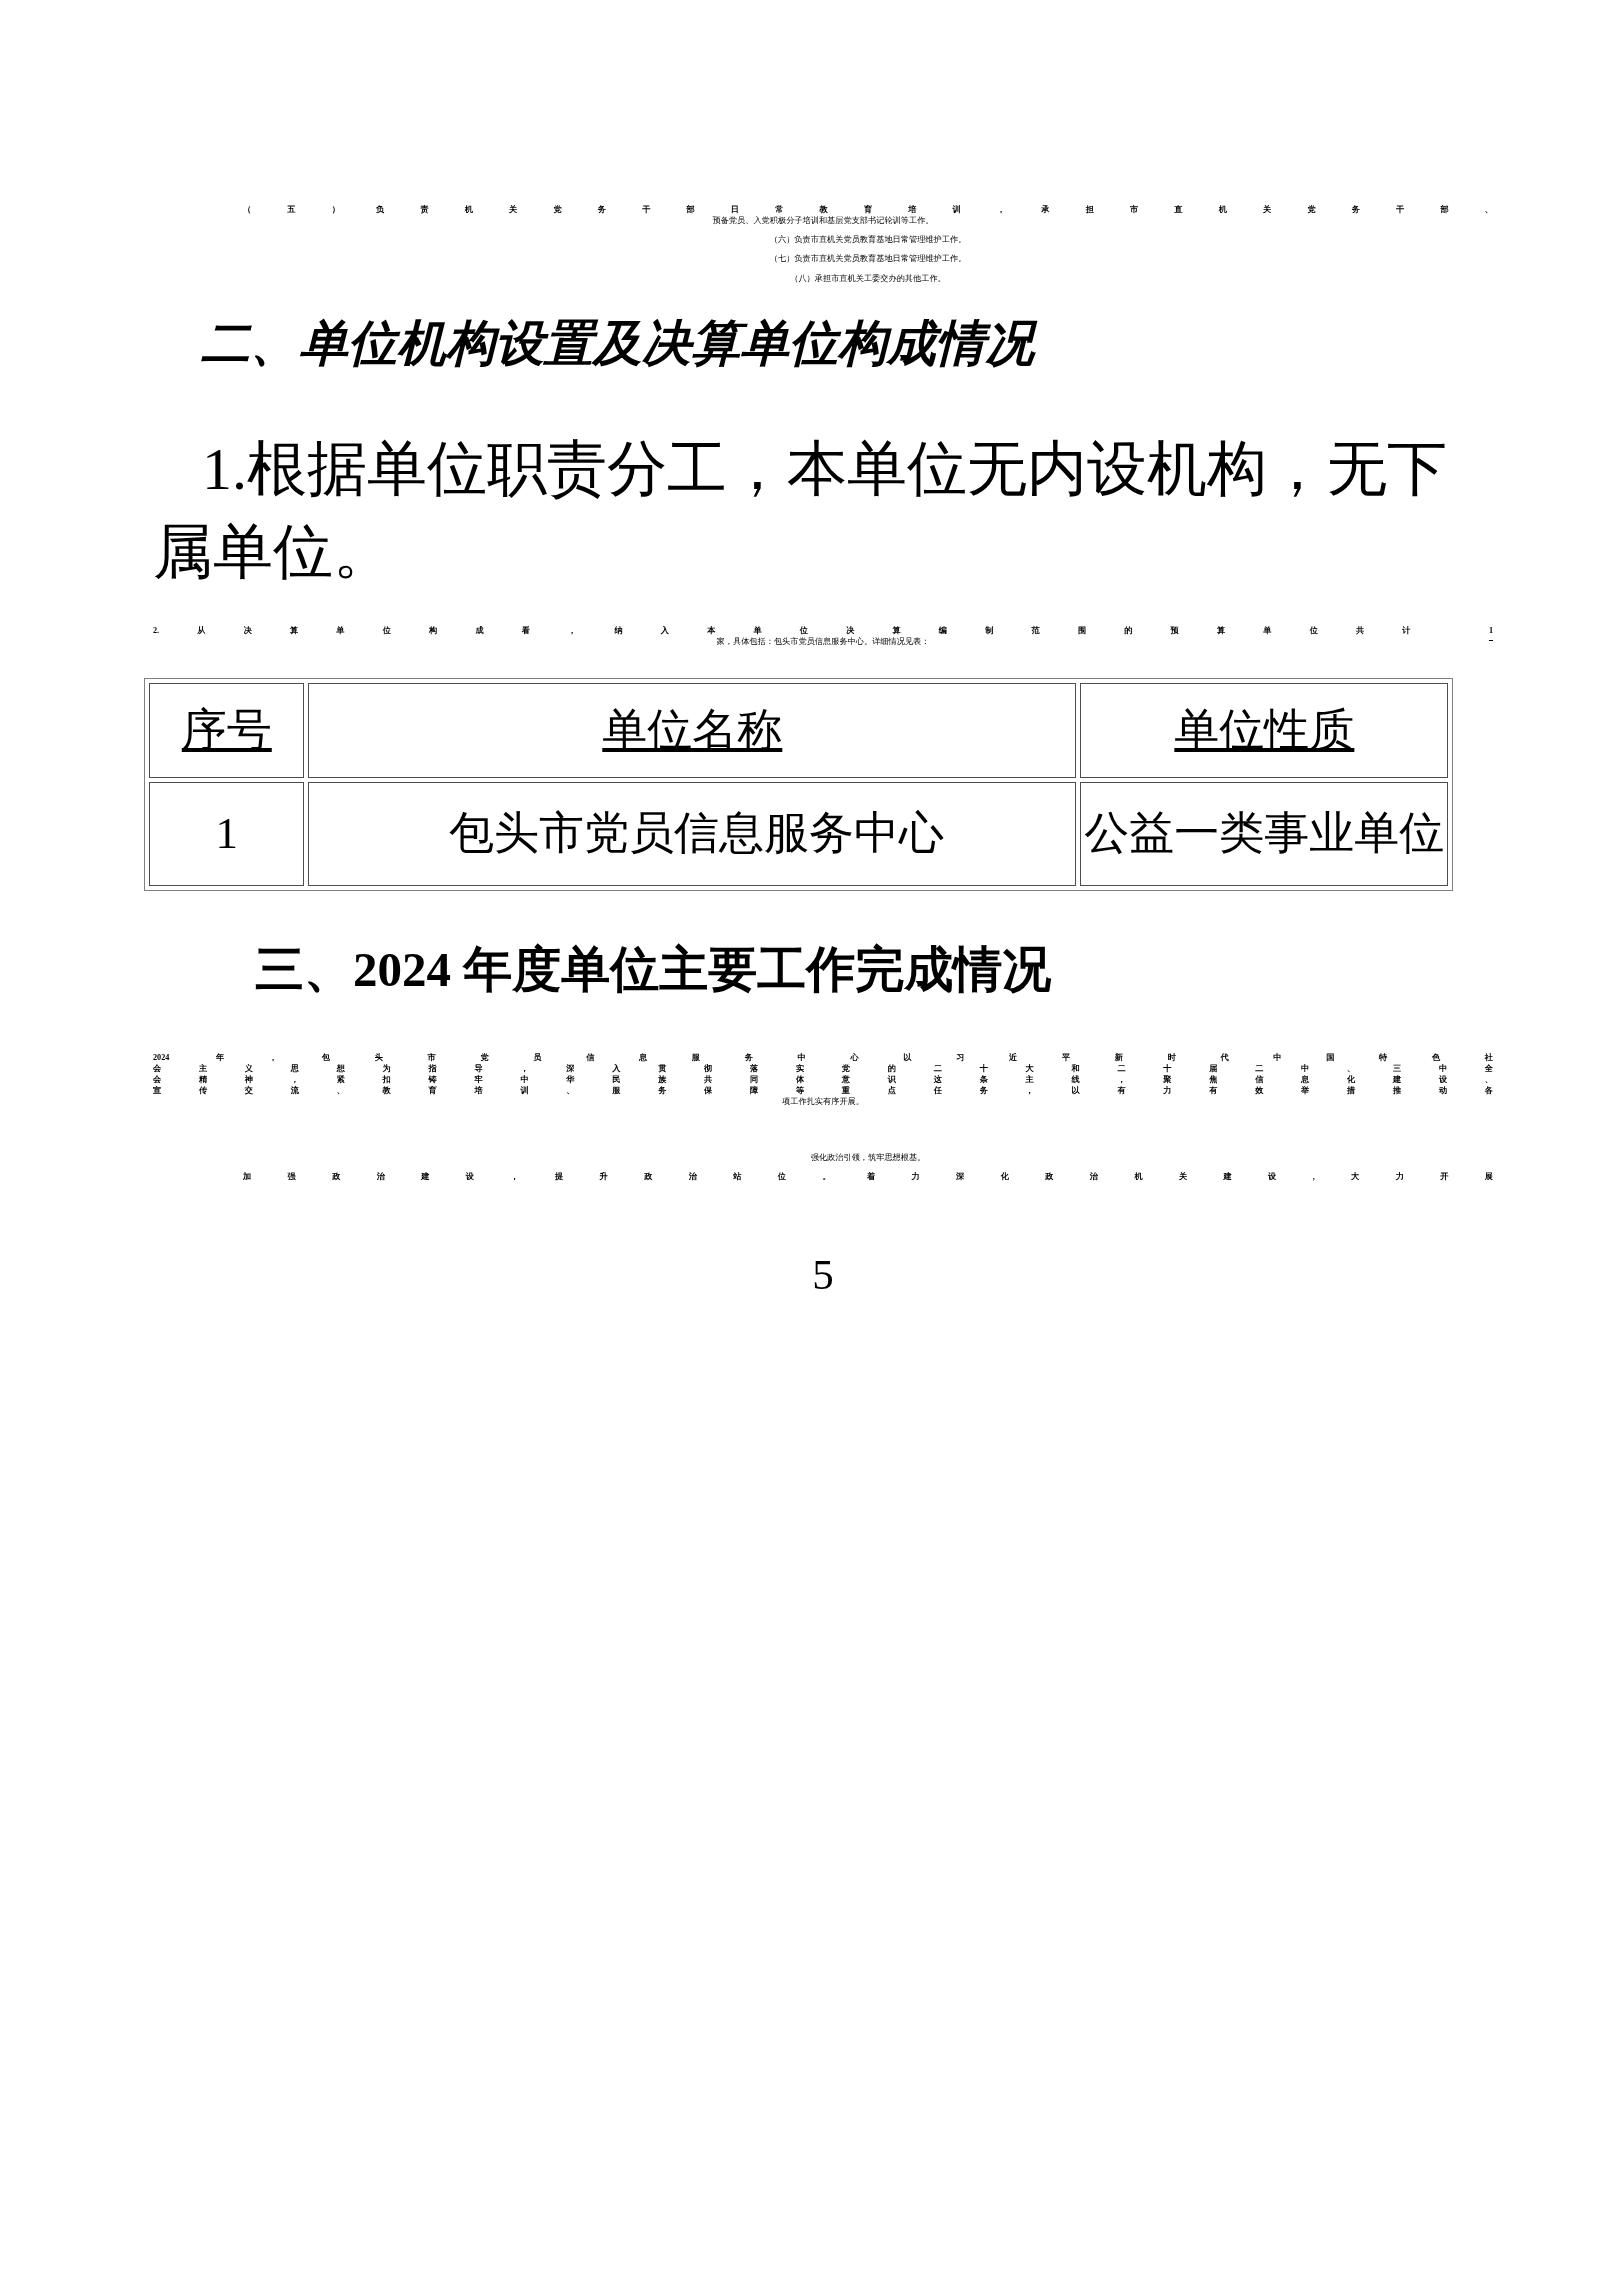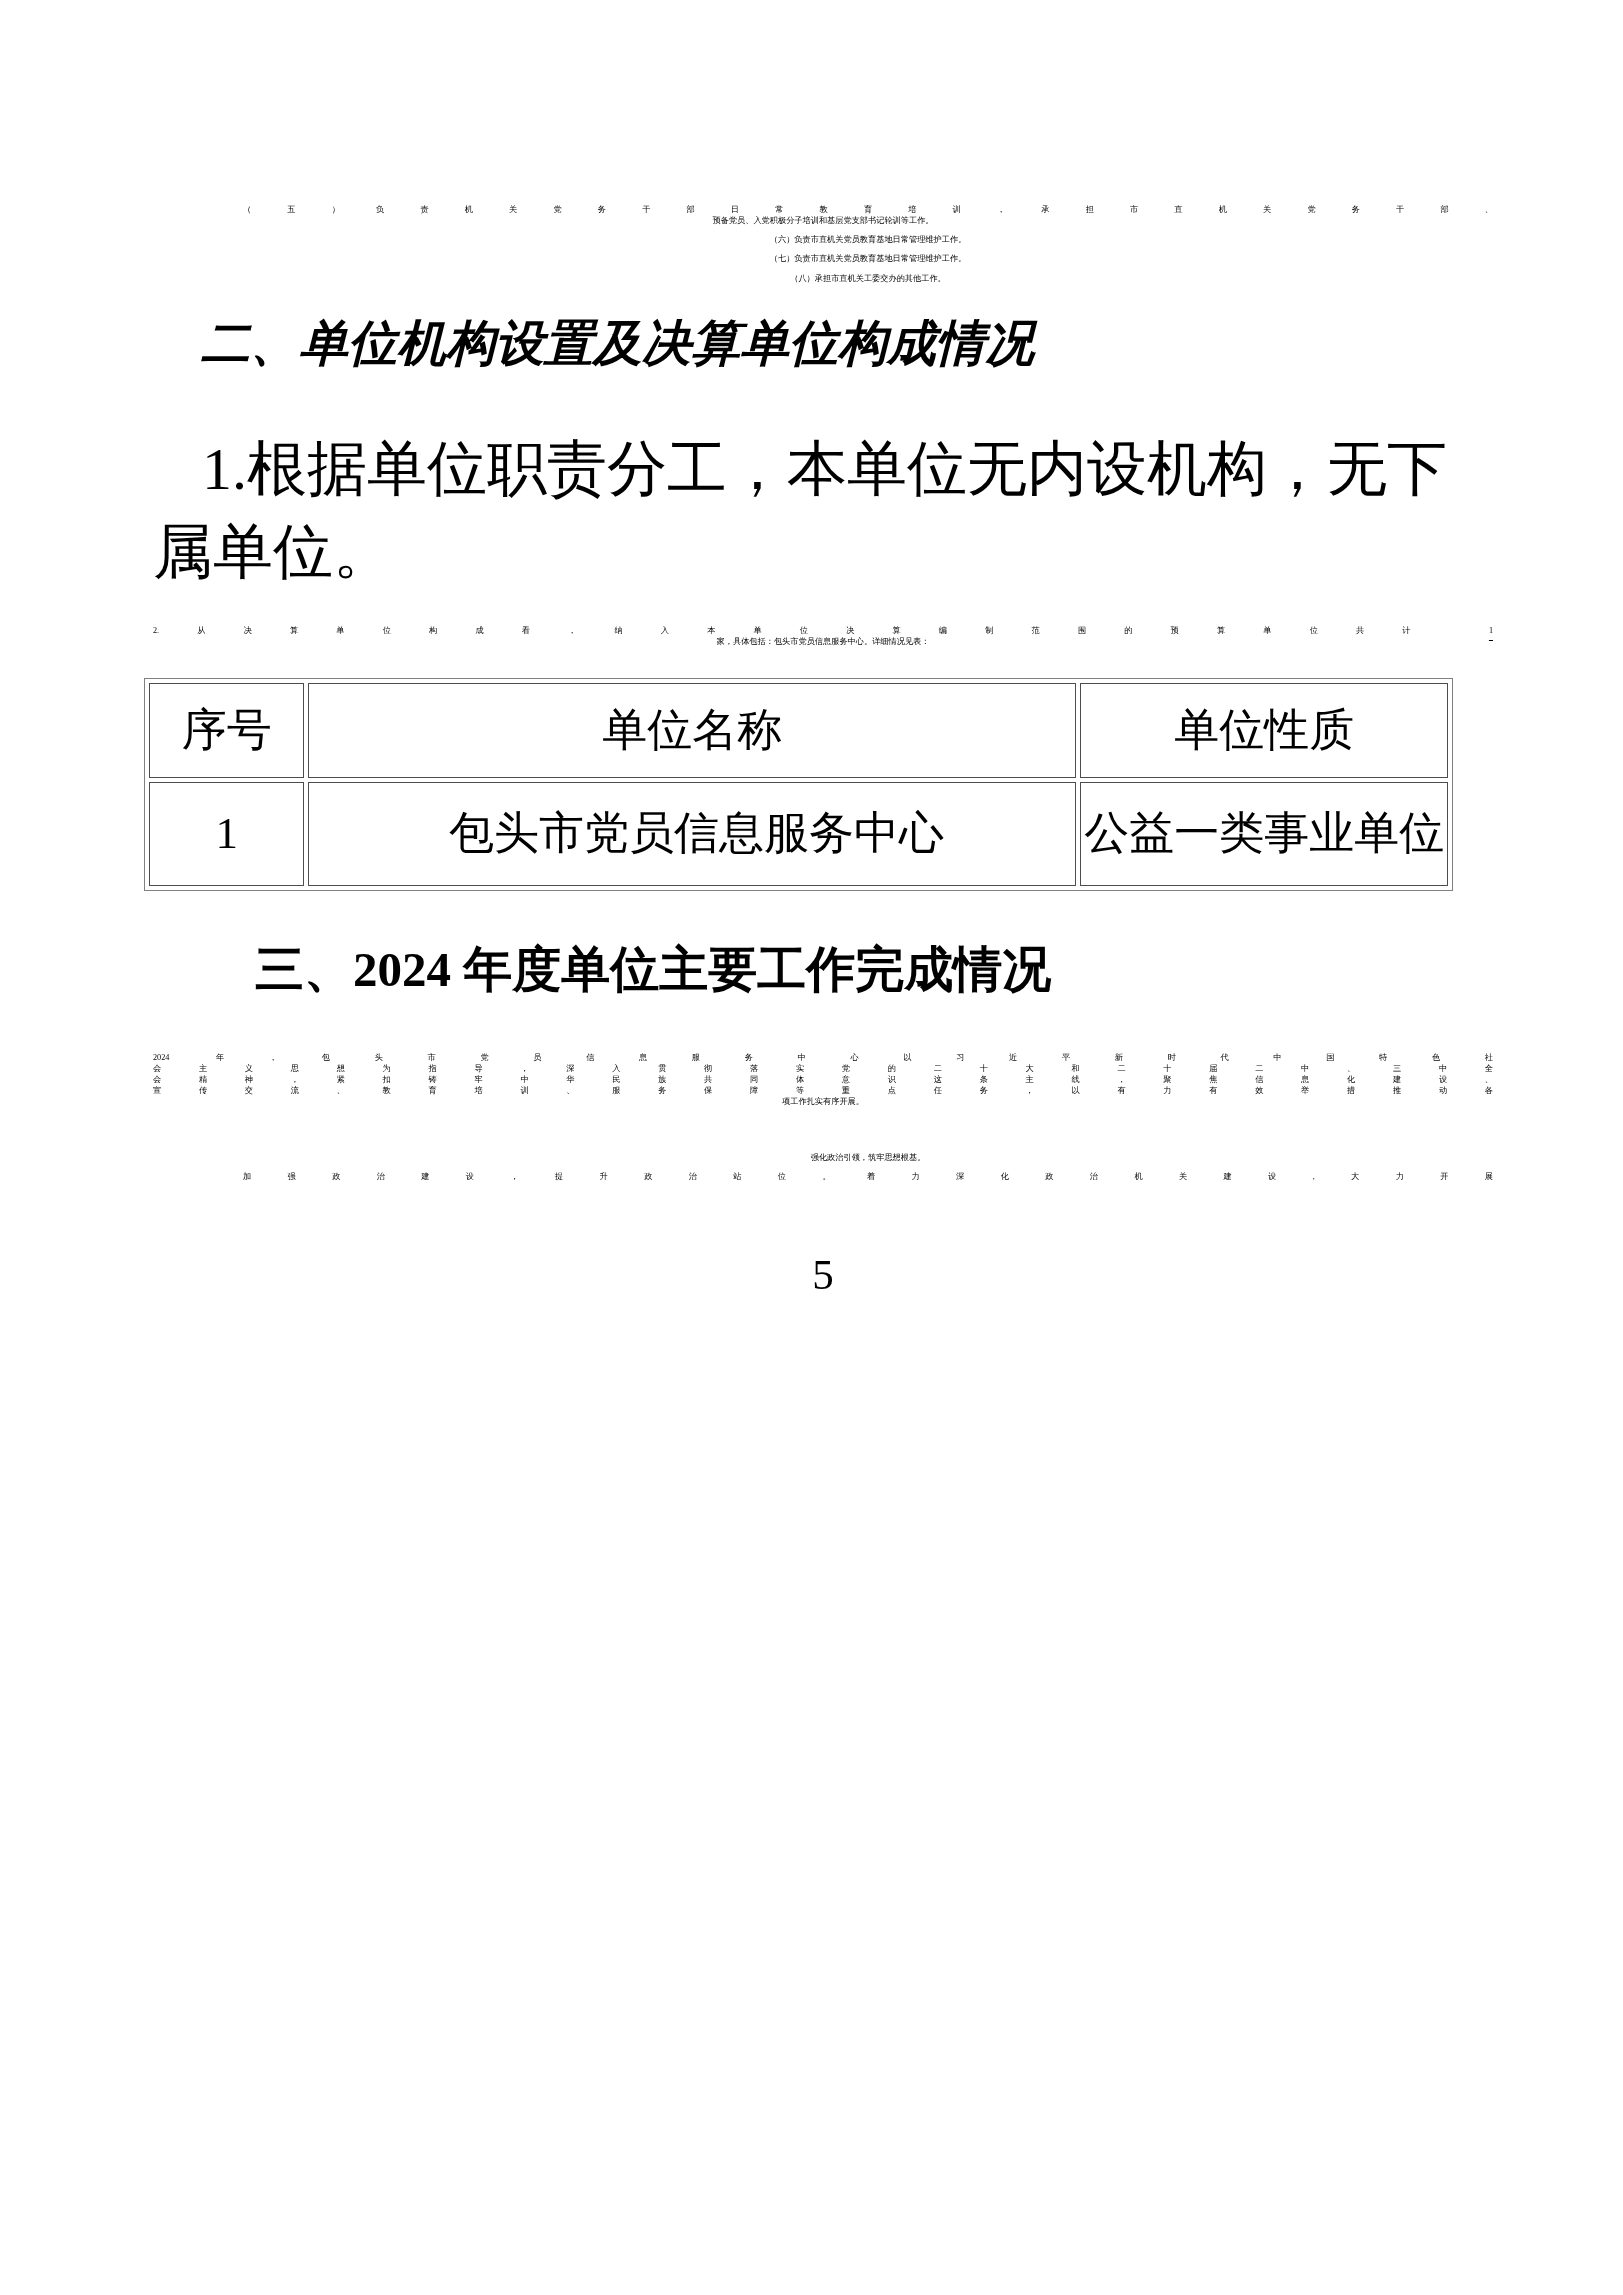--- a/index.html
+++ b/index.html
@@ -16,20 +16,21 @@
   }
   .body-text {
     font-size: 60px;
     line-height: 83px;
     margin: 0;
   }
   .line { text-align: center; }
   .jl {
     text-align: justify;
     text-align-last: justify;
+    font-weight: bold;
   }
   .ind2 { text-indent: 90px; }
   .heading {
     font-family: "Liberation Serif", "DejaVu Serif", sans-serif;
     font-weight: 700;
     font-size: 49px;
     line-height: 102px;
     margin: 0;
   }
   .h2 { margin-top: 9.2px; margin-bottom: 33px; text-indent: 48px; font-style: italic; }
@@ -53,21 +54,21 @@
   table.org td {
     border: 1.5px solid #4d4d4d;
     vertical-align: middle;
     text-align: center;
     padding: 0;
     overflow: hidden;
   }
   table.org col.c1 { width: 12%; }
   table.org col.c2 { width: 59.5%; }
   table.org col.c3 { width: 28.5%; }
-  table.org tr.hdr td { height: 93px; }
+  table.org tr.hdr td { height: 93px; text-decoration: underline; }
   table.org tr.data td { height: 102px; }
   table.org td.name-cell { text-align: center; padding-left: 8.2px; }
   .footer {
     margin-top: 51px;
     text-align: center;
     font-size: 43px;
     line-height: 83px;
   }
 </style>
 </head>

